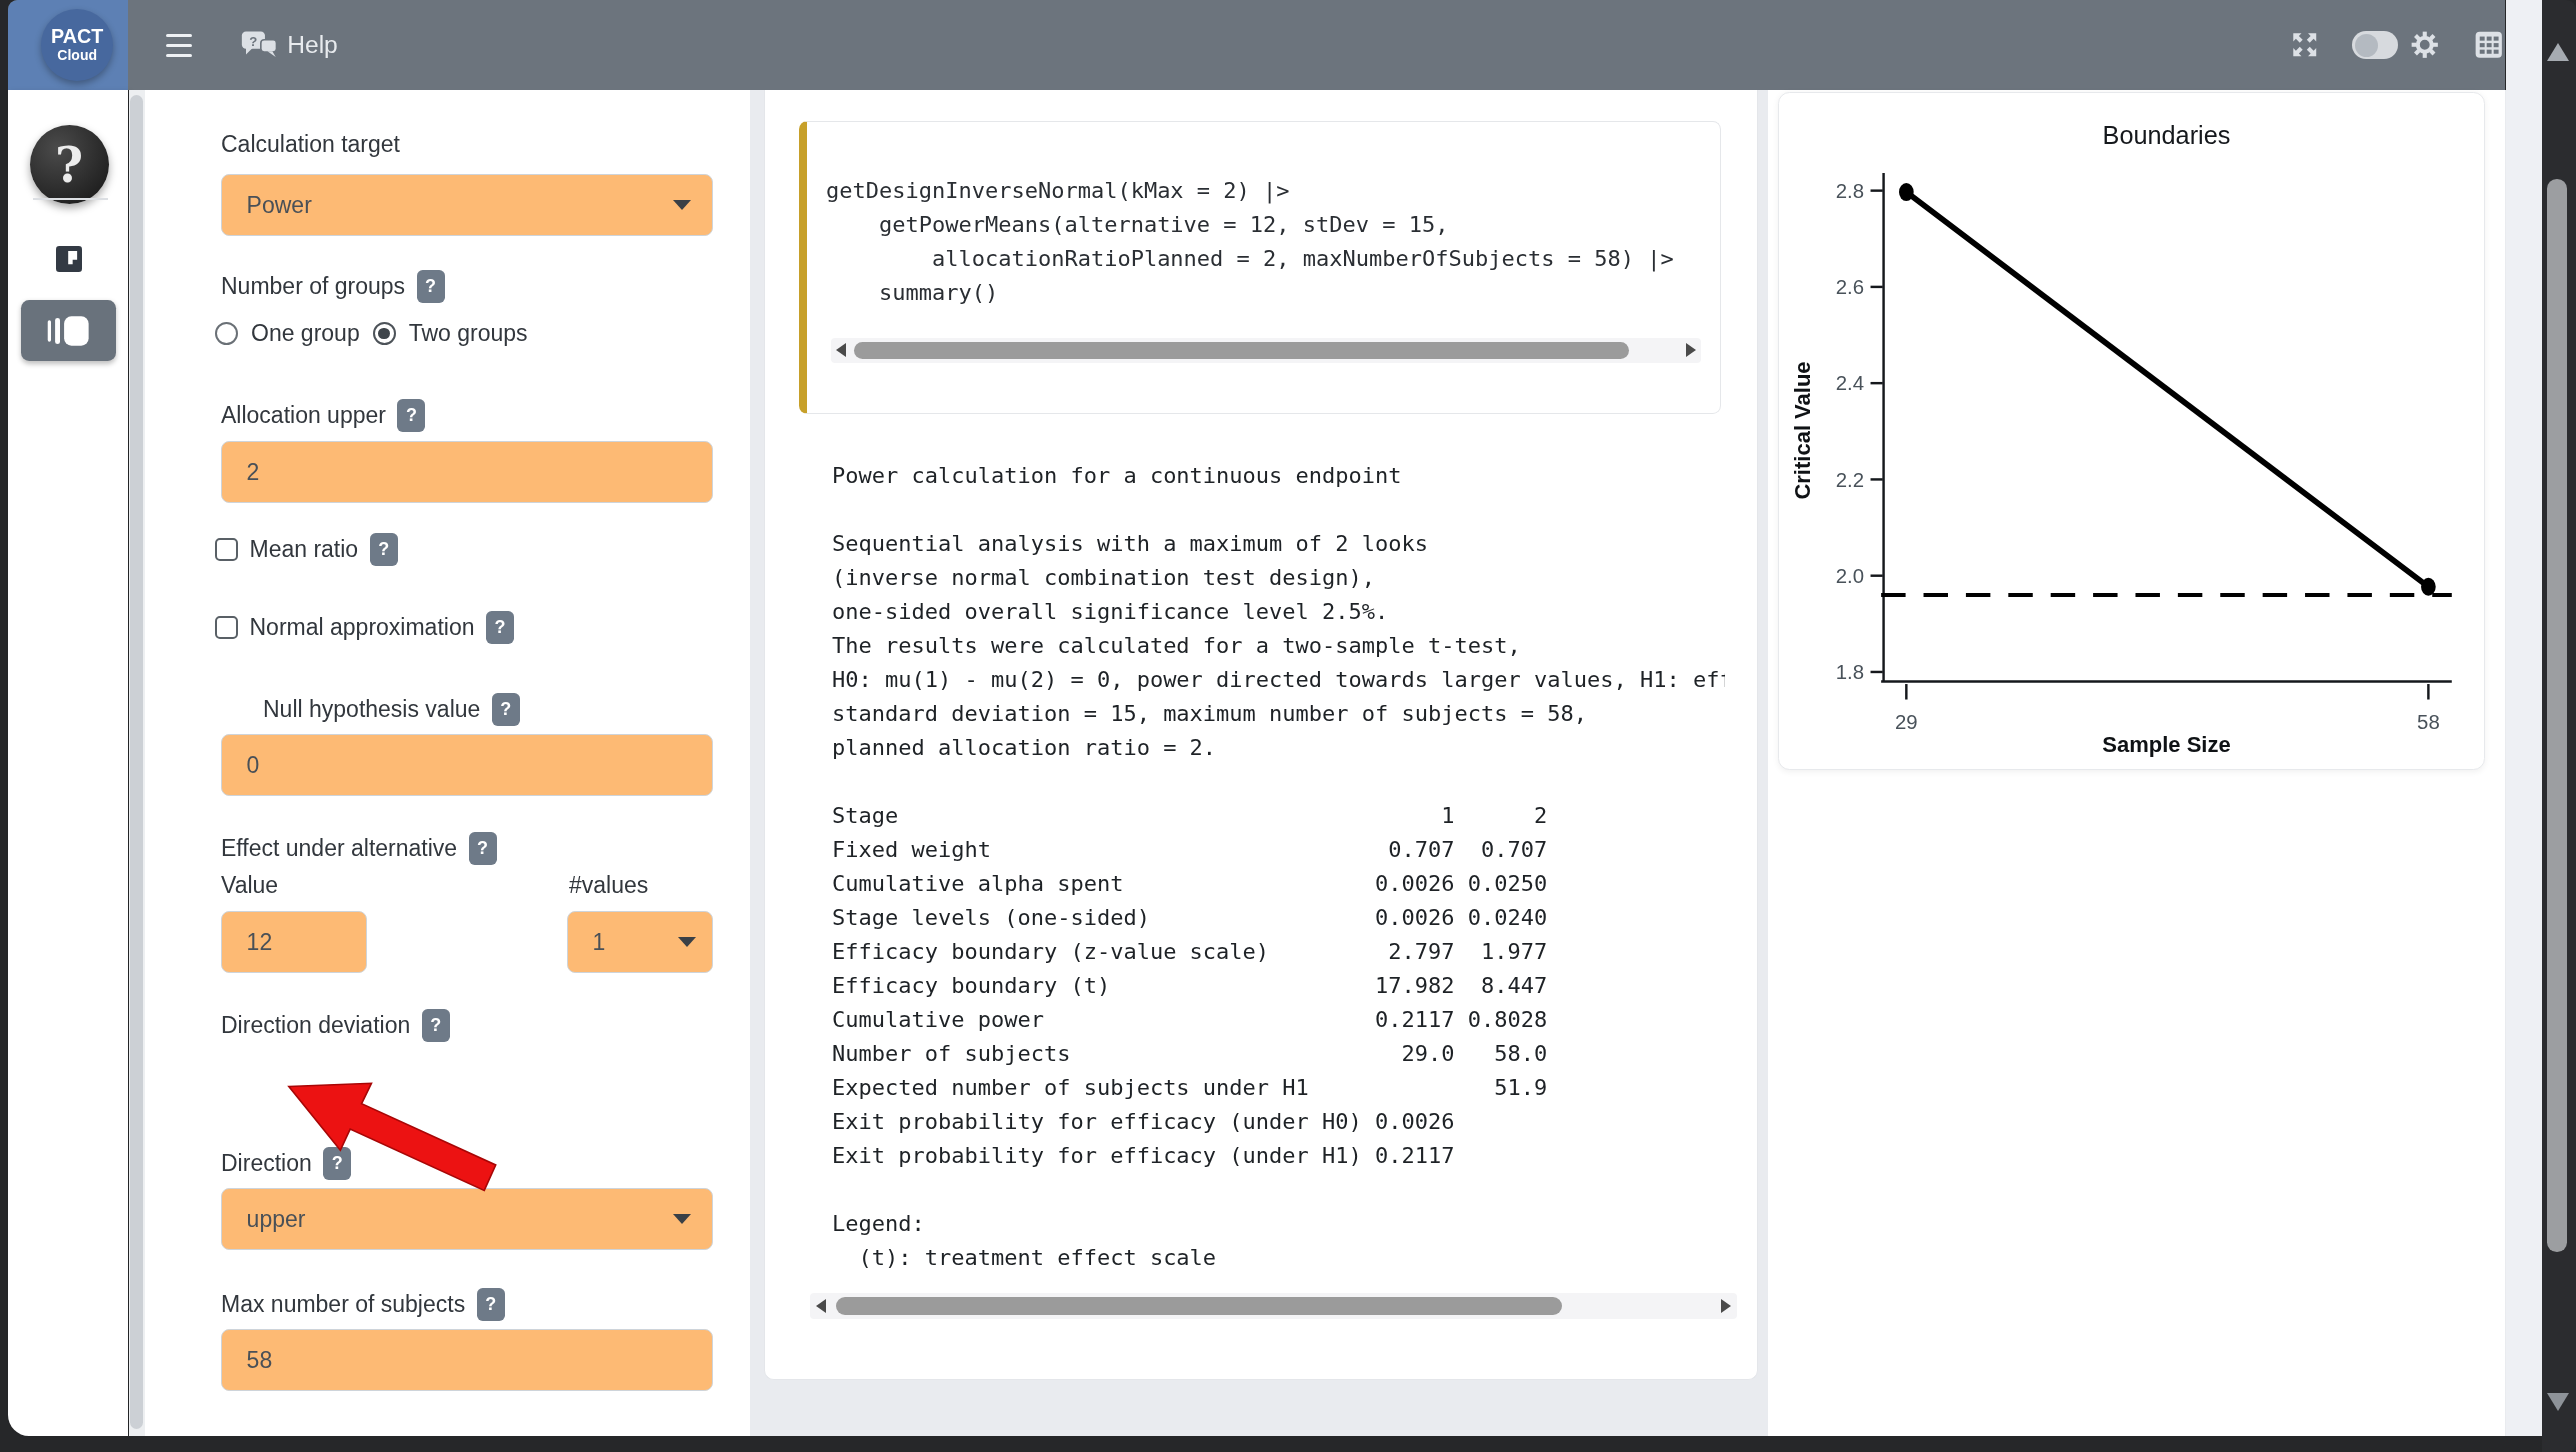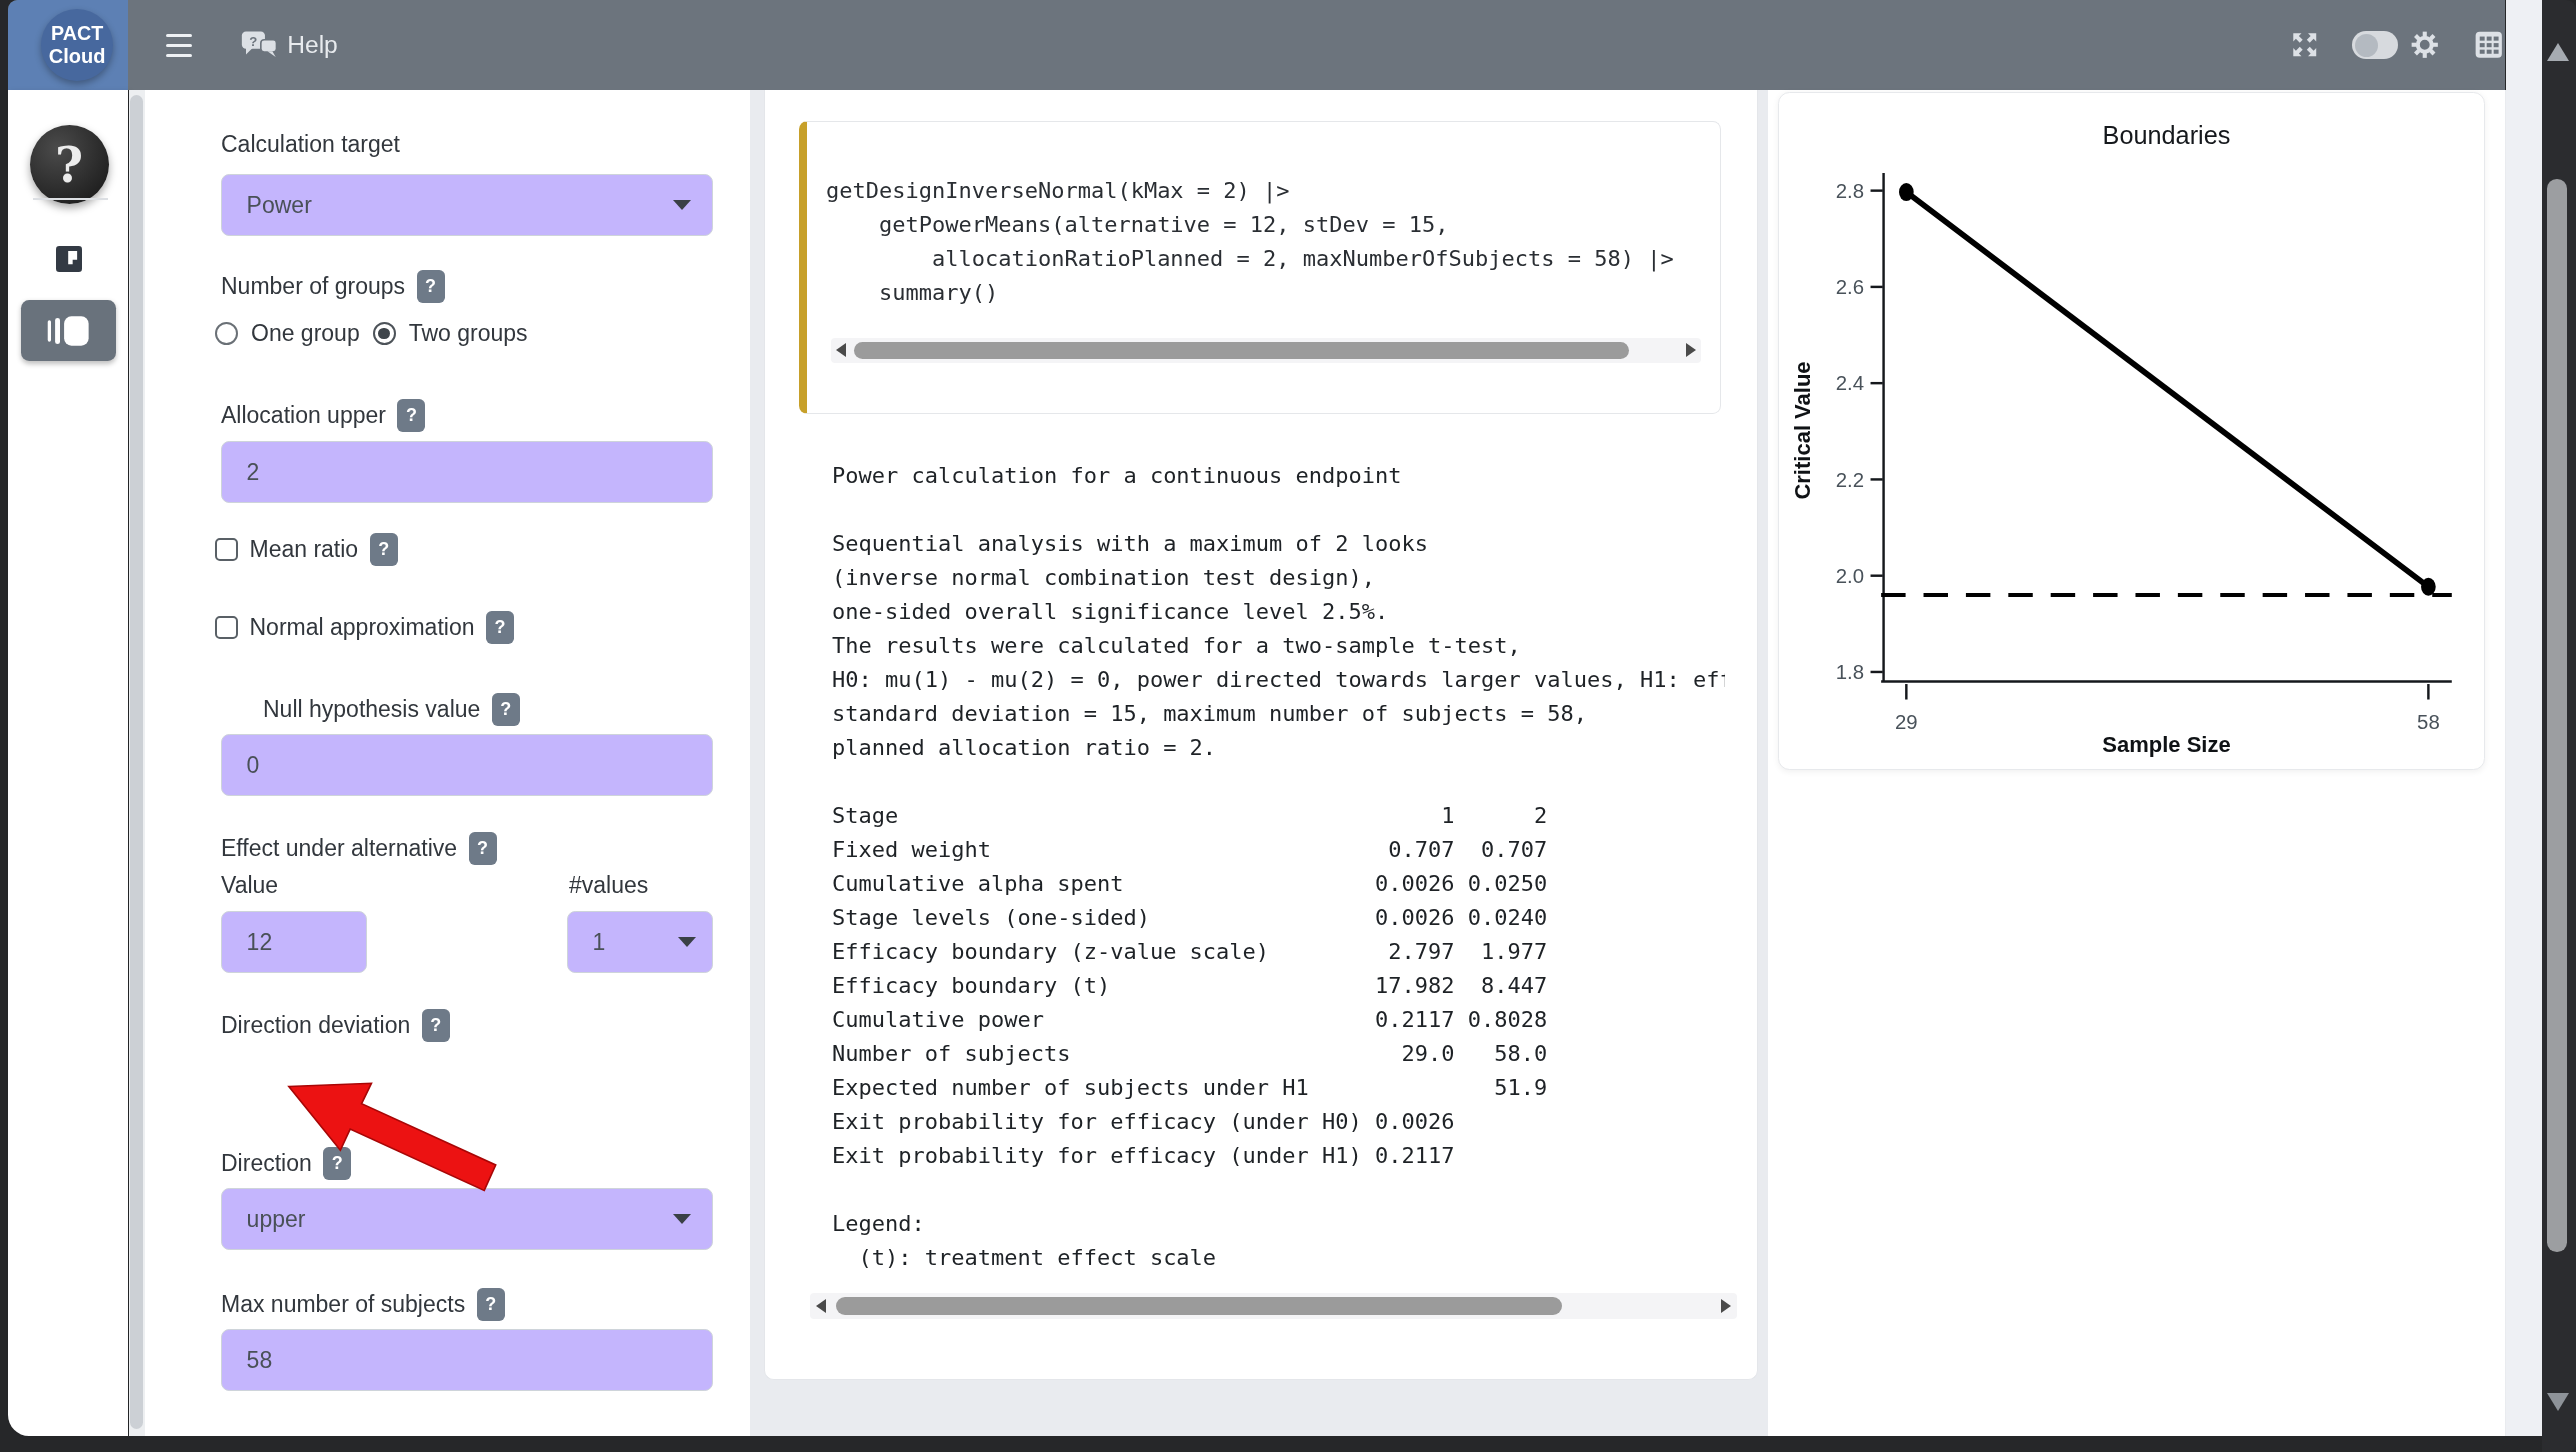--- a/index.html
+++ b/index.html
@@ -12,21 +12,21 @@
   #mid-panel{left:764px;top:90px;width:994px;height:1290px;background:#ffffff;
              border:0.8px solid #e4e6ea;border-top:none;border-radius:0 0 9.8px 9.8px;box-sizing:border-box;}
   #right-col{left:1768px;top:90px;width:737px;height:1346px;background:#ffffff;}
   #gutter{left:2506px;top:0;width:37px;height:1436px;background:#eef0f4;}
   
   #topbar{left:8.2px;top:0;width:2497px;height:90px;background:#6c747d;border-radius:9.8px 0 0 0;}
   #logo{left:8.2px;top:0;width:120px;height:90px;background:#5d80b4;border-radius:9.8px 0 0 0;}
   #logo-circle{left:33px;top:9px;width:72px;height:72px;border-radius:50%;background:#47689e;
                box-shadow:0 3.3px 7.4px rgba(0,0,0,.3);display:flex;flex-direction:column;
                align-items:center;justify-content:center;color:#fff;font-weight:bold;line-height:1.1;}
-  #logo-circle .l1{font-size:19.7px;} #logo-circle .l2{font-size:20px;}
+  #logo-circle .l1{font-size:19.7px;} #logo-circle .l2{font-size:14px;}
   #hamburger{left:166px;top:34px;width:26px;height:23px;display:flex;flex-direction:column;justify-content:space-between;cursor:pointer;}
   #hamburger div{height:3.3px;background:#eef1f4;border-radius:1.6px;}
   #help-btn{left:241px;top:24.6px;height:41px;display:flex;align-items:center;gap:8.2px;cursor:pointer;}
   #help-label{color:#e8ebee;font-size:24.6px;}
   #icon-expand{left:2290px;top:30px;} #icon-toggle{left:2352px;top:31px;width:46px;height:28px;
       background:#d7dade;border-radius:14px;} 
   #icon-toggle .knob{position:absolute;left:2.5px;top:2.5px;width:23px;height:23px;border-radius:50%;background:#b4bac1;}
   #icon-gear{left:2410px;top:30px;} #icon-grid{left:2474px;top:30px;}
   
   #sidebar{left:8.2px;top:90px;width:120px;height:1346px;background:#ffffff;
@@ -39,21 +39,21 @@
   #flip-item{left:56px;top:246px;width:26px;height:26px;cursor:pointer;}
   #panel-item{left:21px;top:300px;width:95px;height:61px;background:#69727c;border-radius:8.2px;
               box-shadow:0 2.5px 4.9px rgba(0,0,0,.25);display:flex;align-items:center;justify-content:center;cursor:pointer;}
   
   #form-scroll-track{left:129px;top:90px;width:16.4px;height:1346px;background:#edeff1;}
   #form-scroll-thumb{left:130px;top:95px;width:13px;height:1334px;background:#ccd0d5;border-radius:6.6px;}
   
   .lbl-row{position:absolute;display:flex;align-items:center;gap:11.5px;font-size:23px;color:#32373d;}
   .badge{width:28px;height:33px;background:#6e7a88;border-radius:5.7px;color:#fff;font-size:18px;
          font-weight:bold;display:flex;align-items:center;justify-content:center;cursor:pointer;}
-  .box{position:absolute;height:62px;background:#c4b5fd;border:1.6px solid #ced4da;border-radius:8.2px;
+  .box{position:absolute;height:62px;background:#fdba74;border:1.6px solid #ced4da;border-radius:8.2px;
        font-size:23px;color:#495057;display:flex;align-items:center;padding:0 21px 0 24.6px;
        box-sizing:border-box;}
   .select{justify-content:space-between;cursor:pointer;}
   .caret{width:0;height:0;border-left:9px solid transparent;border-right:9px solid transparent;
          border-top:10.7px solid #3a4046;}
   .chk{width:23px;height:23px;border:2.5px solid #596066;border-radius:4.9px;background:#fff;
        box-sizing:border-box;cursor:pointer;}
   .radio{width:23px;height:23px;border:2.5px solid #6a7076;border-radius:50%;background:#fff;
          box-sizing:border-box;cursor:pointer;}
   .radio.sel{border-color:#4d5359;display:flex;align-items:center;justify-content:center;}

